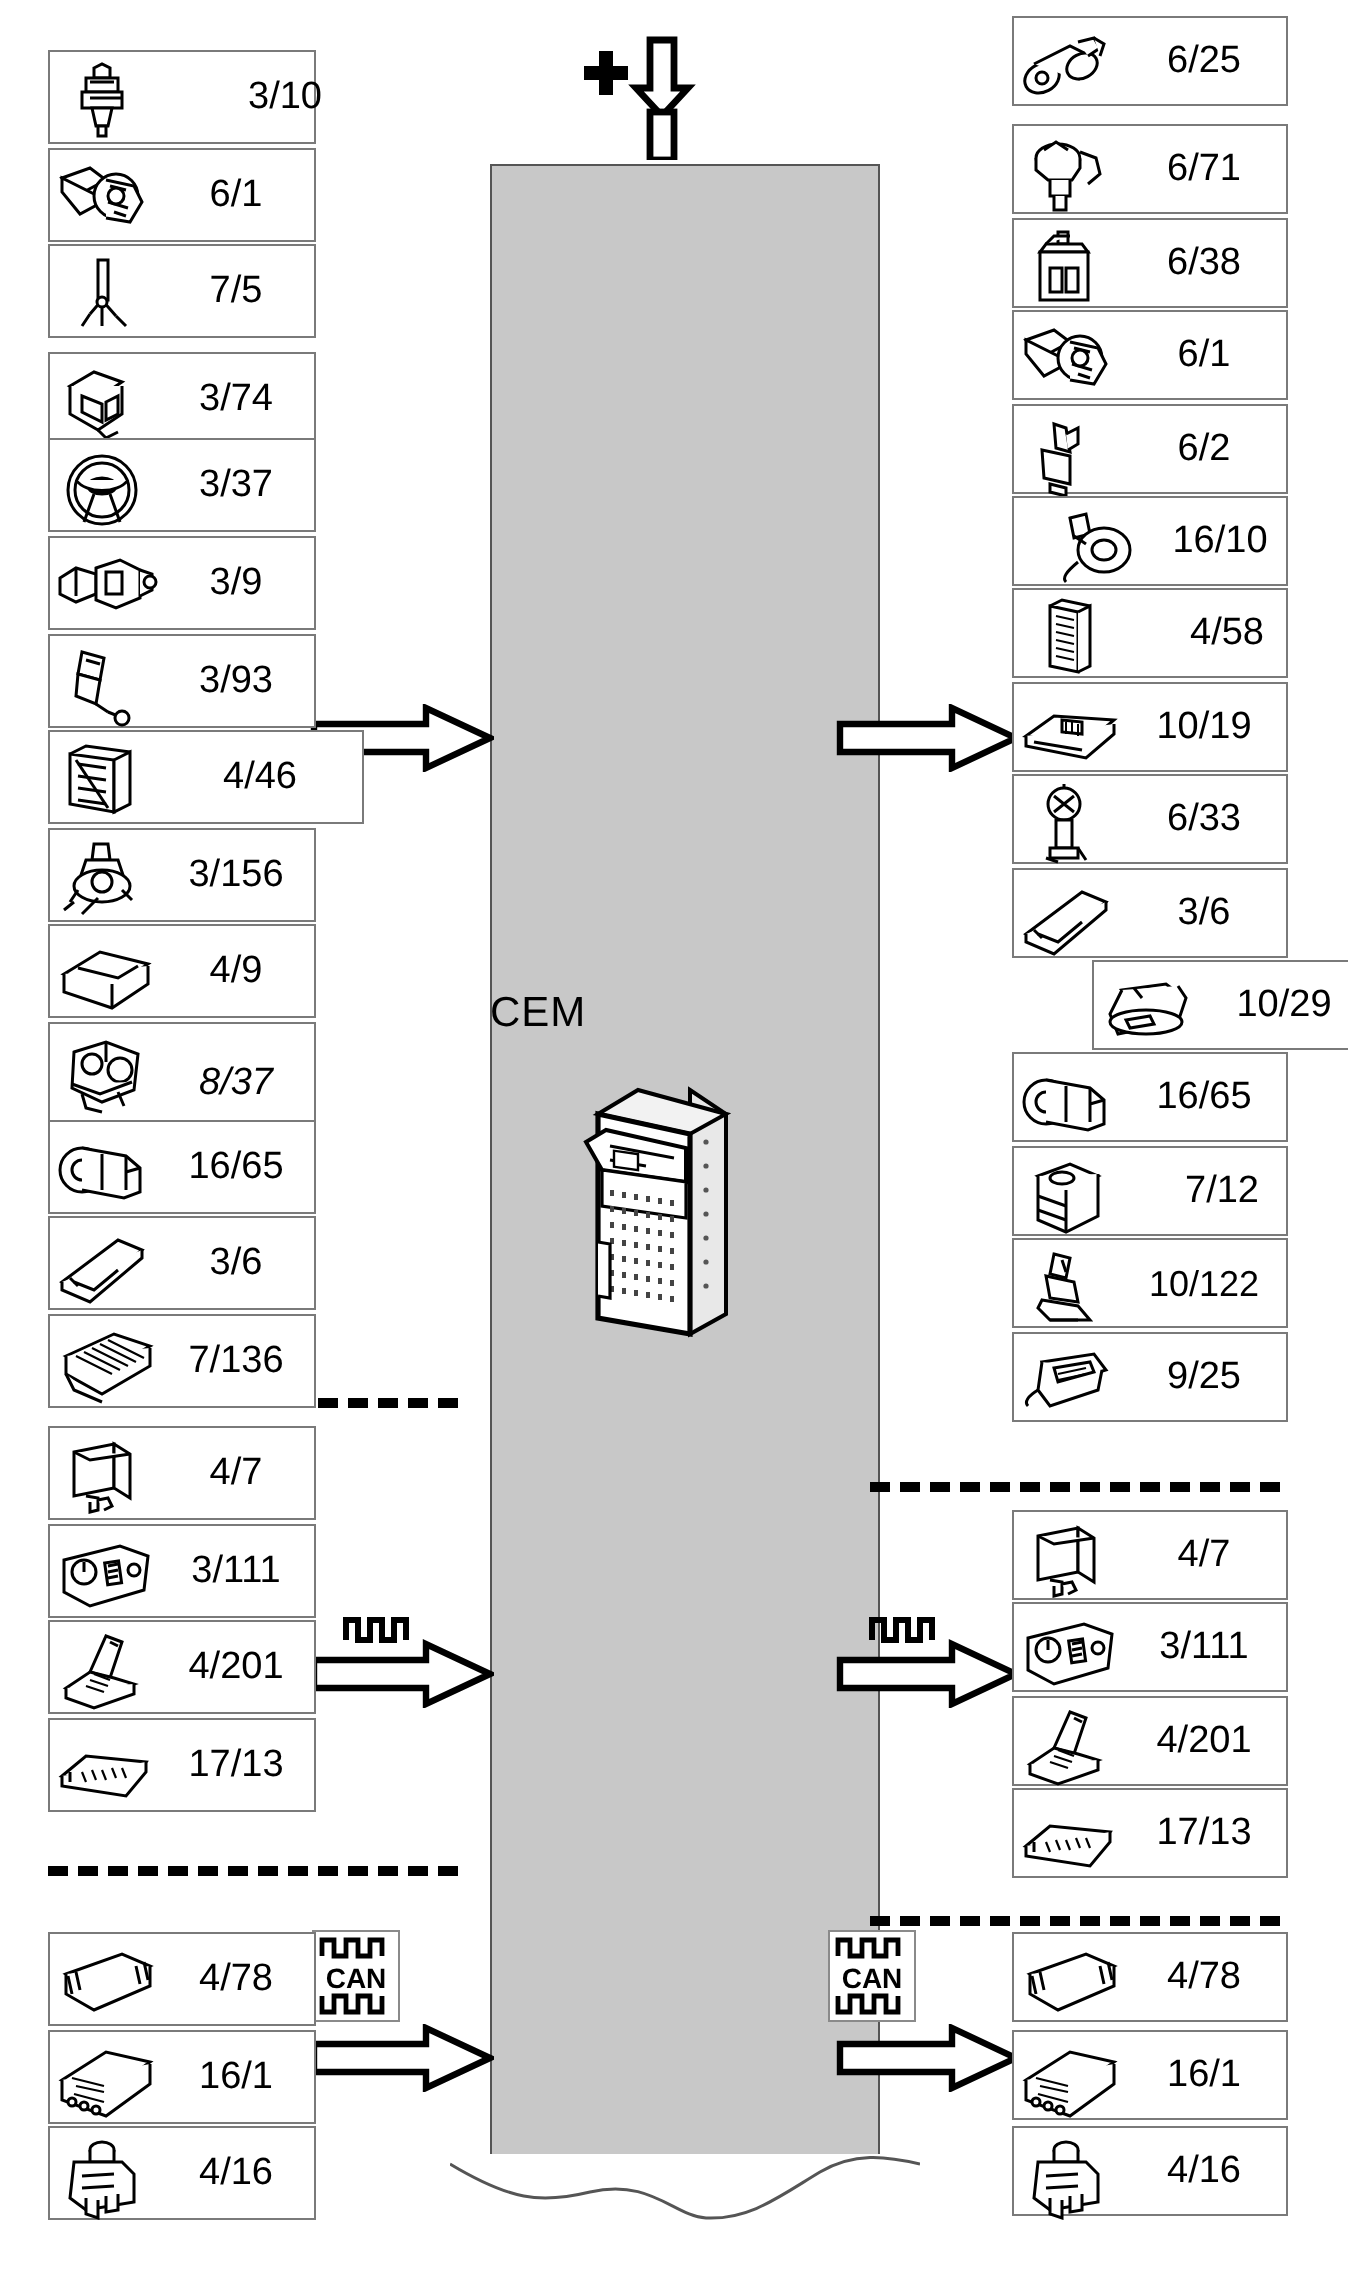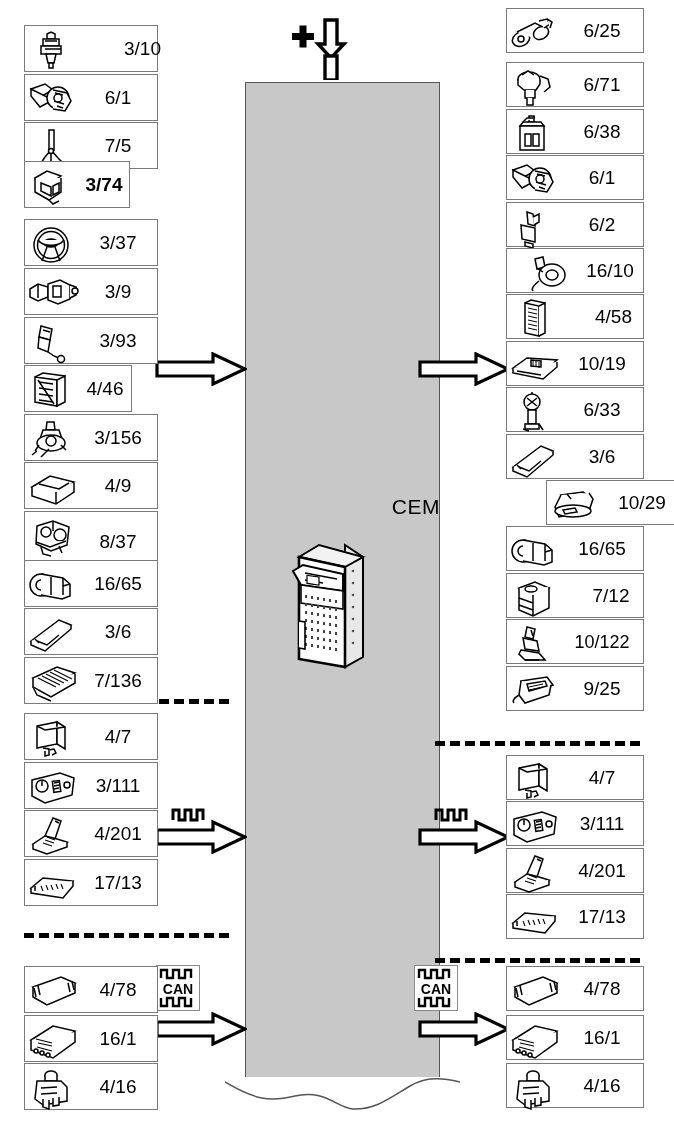--- a/index.html
+++ b/index.html
@@ -7,21 +7,21 @@
        font-family:"Liberation Sans", sans-serif;color:#000;}
 
   #stage{position:absolute;left:0;top:0;width:674px;height:1148px;}
 
   
   .column{position:absolute;left:245px;top:82px;width:195px;height:995px;
           background:#c8c8c8;border-left:1.5px solid #555;border-right:1.5px solid #555;
           border-top:1.5px solid #555;box-sizing:border-box;}
   .col-break{position:absolute;left:225px;top:1060px;width:235px;height:60px;}
 
-  .cem-label{position:absolute;left:245px;top:495px;width:195px;text-align:right;
+  .cem-label{position:absolute;left:245px;top:495px;width:195px;text-align:left;
              font-size:21px;letter-spacing:.5px;}
   .cem-art{position:absolute;left:283px;top:525px;width:90px;height:150px;}
 
   
   .power{position:absolute;left:292px;top:18px;width:70px;height:62px;}
 
   
   .box{position:absolute;box-sizing:border-box;border:1.4px solid #7a7a7a;
        background:#fff;display:flex;align-items:center;}
   .box .art{width:56px;height:100%;flex:0 0 56px;position:relative;}
@@ -250,21 +250,21 @@
           <g fill="#fff" stroke="#000" stroke-width="1.5">
             <rect x="22" y="3" width="5" height="20"></rect>
             <path d="M24 23 l-6 7 M24 23 l7 8 M24 26 l0 10"></path>
             <path d="M18 30 l-4 6 M31 31 l5 5"></path>
             <circle cx="24" cy="24" r="2.5"></circle>
           </g>
         </svg>
       </div>
       <div class="code">7/5</div>
     </div>
-    <div class="box" style="left: 24px; top: 161px; width: 106px; height: 47px; font-weight: bold;">
+    <div class="box" style="left: 24px; top: 176px; width: 134px; height: 47px;">
       <div class="art">
         <svg width="52" height="42">
           <g fill="#fff" stroke="#000" stroke-width="1.5">
             <path d="M8 12 l12-7 14 5 -12 8z"></path>
             <path d="M8 12 l0 14 14 8 12-8 0-14"></path>
             <path d="M14 17 l10 4 0 9 -10-5z"></path>
             <path d="M26 20 l6-3 0 9 -6 3z"></path>
             <path d="M22 34 l4 4 6-3"></path>
           </g>
         </svg>
@@ -307,21 +307,21 @@
             <path d="M14 4 l11 3 -2 11 -11-3z"></path>
             <path d="M12 15 l11 3 -2 12 -10-4z"></path>
             <path d="M21 30 l6 4 M27 34 l5 2 3 4"></path>
             <circle cx="34" cy="37" r="3.5"></circle>
             <path d="M16 8 l7 2"></path>
           </g>
         </svg>
       </div>
       <div class="code">3/93</div>
     </div>
-    <div class="box" style="left: 24px; top: 365.2px; width: 108px; height: 47px;">
+    <div class="box" style="left: 24px; top: 365.2px; width: 158px; height: 47px;">
       <div class="art">
         <svg width="52" height="42">
           <g fill="#fff" stroke="#000" stroke-width="1.5">
             <path d="M8 7 l22 3 0 26 -22-4z"></path>
             <path d="M30 10 l8-4 0 26 -8 4z"></path>
             <path d="M8 7 l8-4 22 3"></path>
             <path d="M12 12 l14 2 M12 18 l14 2 M12 24 l14 2 M12 30 l14 2"></path>
             <path d="M11 10 l16 24"></path>
           </g>
         </svg>
@@ -349,21 +349,21 @@
           <g fill="#fff" stroke="#000" stroke-width="1.5">
             <path d="M5 20 l18-11 24 6 -18 12z"></path>
             <path d="M5 20 l0 9 24 8 18-12 0-9"></path>
             <path d="M12 17 l20 5 10-6"></path>
             <path d="M29 25 l0 12"></path>
           </g>
         </svg>
       </div>
       <div class="code">4/9</div>
     </div>
-    <div class="box" style="left: 24px; top: 511px; width: 134px; height: 61px;">
+    <div class="box" style="left: 24px; top: 511px; width: 134px; height: 61px; font-style: italic;">
       <div class="art">
         <svg width="52" height="42">
           <g fill="#fff" stroke="#000" stroke-width="1.5">
             <path d="M10 10 l16-5 16 6 -2 18 -16 6 -15-7z"></path>
             <circle cx="19" cy="16" r="5"></circle>
             <circle cx="33" cy="19" r="6"></circle>
             <path d="M9 26 l14 5 16-6"></path>
             <path d="M14 31 l2 7 8 2 M32 30 l3 7"></path>
             <path d="M26 5 l0 10"></path>
           </g>

